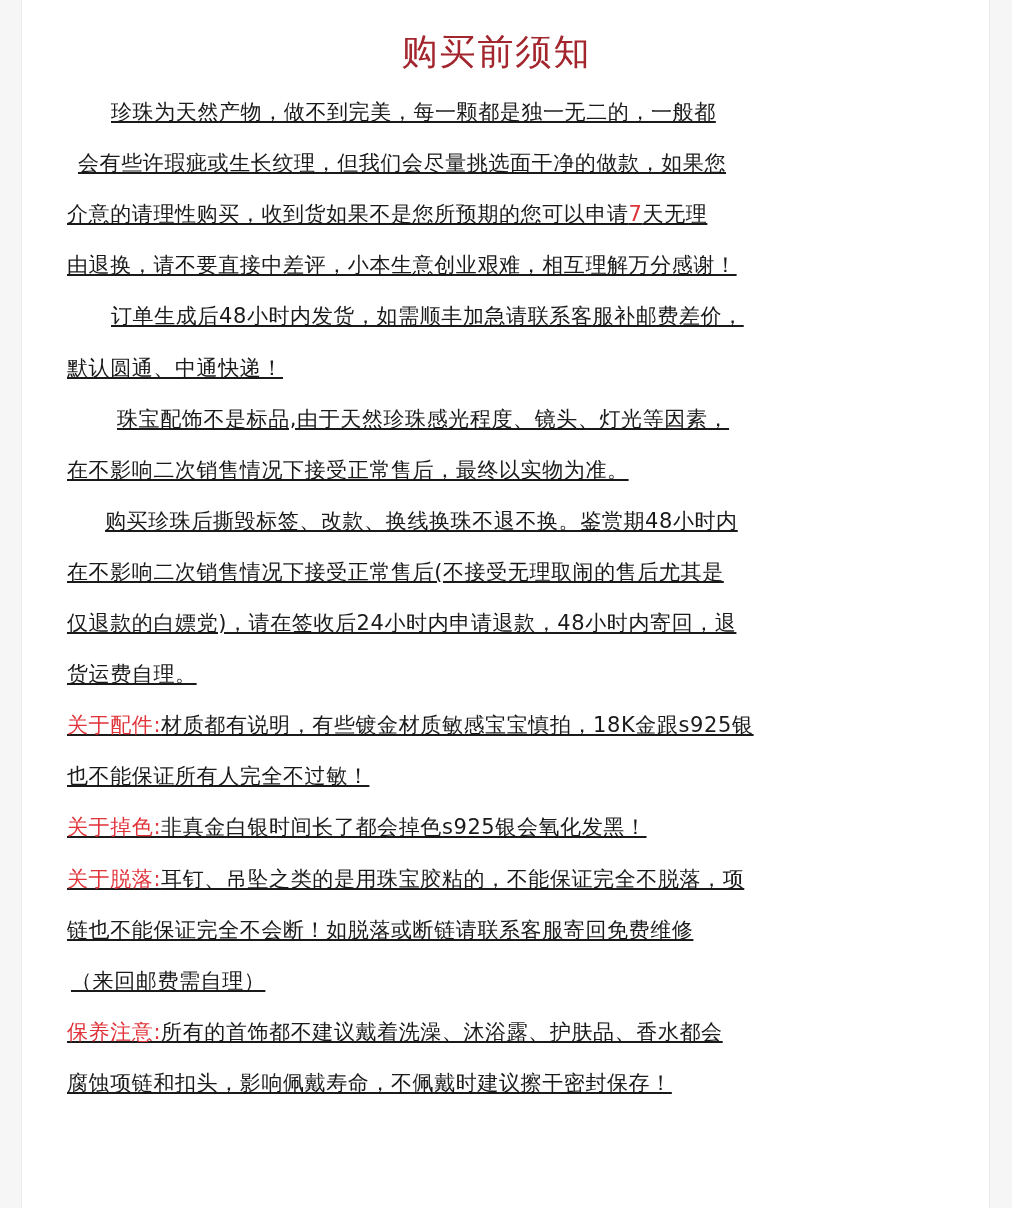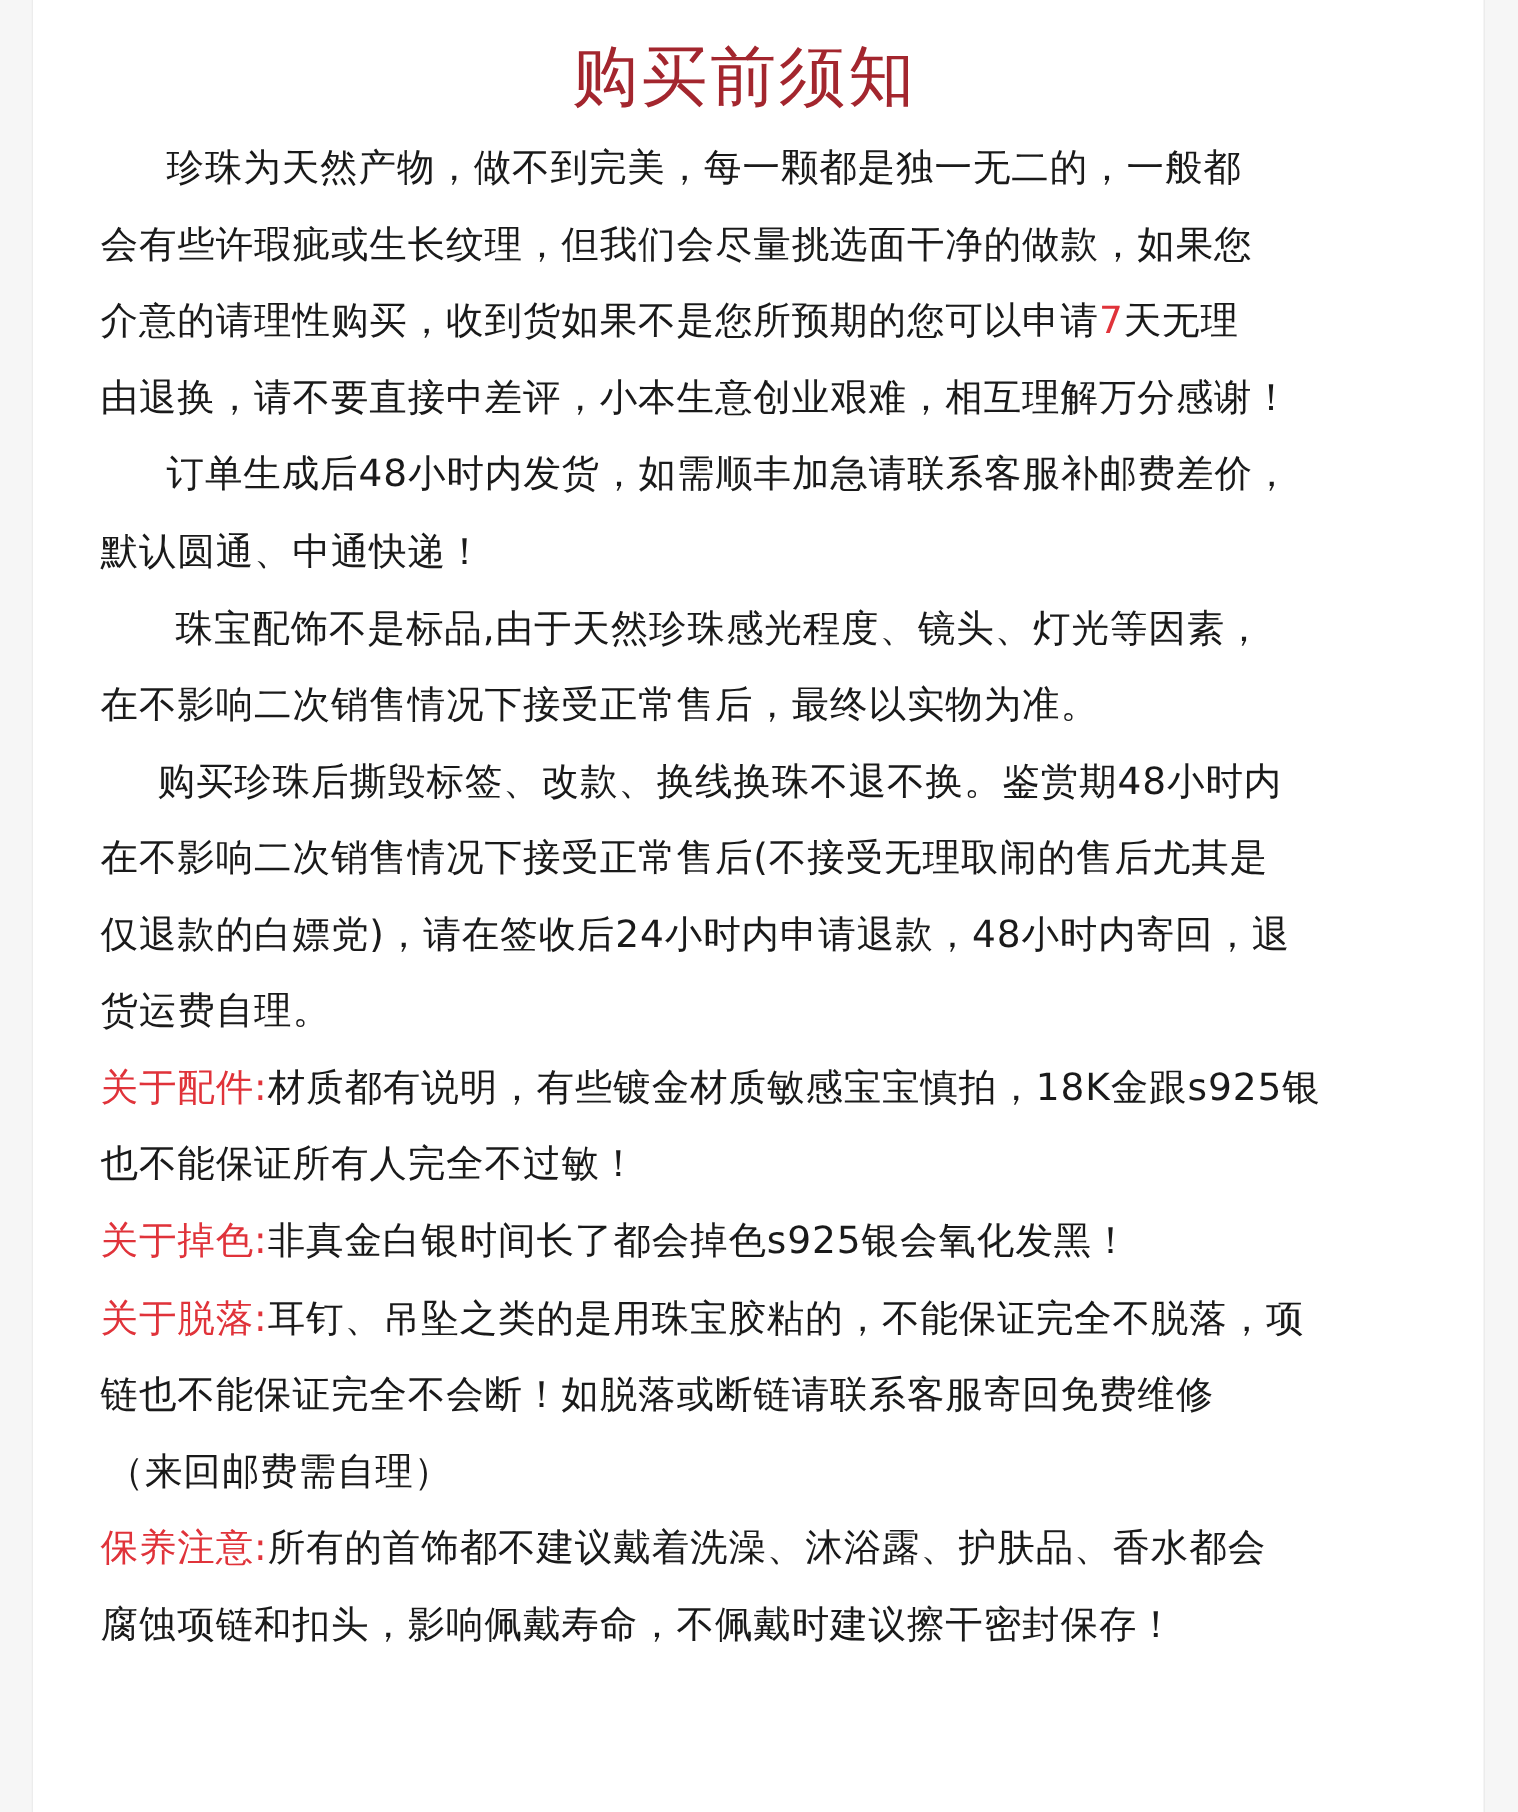--- a/index.html
+++ b/index.html
@@ -21,47 +21,48 @@
       border-left: 1px solid #ececec;
       border-right: 1px solid #ececec;
       box-sizing: border-box;
     }
     .title {
       position: absolute;
       left: 0;
       width: 969px;
       top: 22px;
       text-align: center;
-      font-size: 44px;
+      font-size: 36px;
       line-height: 60px;
       color: #a3262e;
       letter-spacing: 2px;
       padding-right: 20px;
       box-sizing: border-box;
     }
     .line {
       position: absolute;
       left: 45px;
       white-space: nowrap;
-      font-size: 25px;
+      font-size: 21px;
       line-height: 40px;
       height: 40px;
       color: #1a1a1a;
       letter-spacing: 0.6px;
+      text-decoration: underline;
     }
     .red { color: #e0333a; }
   </style>
 </head>
 <body>
 
 <div class="panel">
   <div class="title">购买前须知</div>
   <div id="lines">
       <div class="line" style="top: 92px; left: 89px;"><span>珍珠为天然产物，做不到完美，每一颗都是独一无二的，一般都</span></div>
-      <div class="line" style="top: 143.1px; left: 45px;"><span>会有些许瑕疵或生长纹理，但我们会尽量挑选面干净的做款，如果您</span></div>
+      <div class="line" style="top: 143.1px; left: 56px;"><span>会有些许瑕疵或生长纹理，但我们会尽量挑选面干净的做款，如果您</span></div>
       <div class="line" style="top: 194.2px; left: 45px;"><span>介意的请理性购买，收到货如果不是您所预期的您可以申请</span><span class="red">7</span><span>天无理</span></div>
       <div class="line" style="top: 245.3px; left: 45px; text-align: center;"><span>由退换，请不要直接中差评，小本生意创业艰难，相互理解万分感谢！</span></div>
       <div class="line" style="top: 296.4px; left: 89px;"><span>订单生成后48小时内发货，如需顺丰加急请联系客服补邮费差价，</span></div>
       <div class="line" style="top: 347.5px; left: 45px;"><span>默认圆通、中通快递！</span></div>
       <div class="line" style="top: 398.6px; left: 95px;"><span>珠宝配饰不是标品,由于天然珍珠感光程度、镜头、灯光等因素，</span></div>
       <div class="line" style="top: 449.7px; left: 45px;"><span>在不影响二次销售情况下接受正常售后，最终以实物为准。</span></div>
       <div class="line" style="top: 500.8px; left: 83px;"><span>购买珍珠后撕毁标签、改款、换线换珠不退不换。鉴赏期48小时内</span></div>
       <div class="line" style="top: 551.9px; left: 45px;"><span>在不影响二次销售情况下接受正常售后(不接受无理取闹的售后尤其是</span></div>
       <div class="line" style="top: 603px; left: 45px;"><span>仅退款的白嫖党)，请在签收后24小时内申请退款，48小时内寄回，退</span></div>
       <div class="line" style="top: 654.1px; left: 45px;"><span>货运费自理。</span></div>

